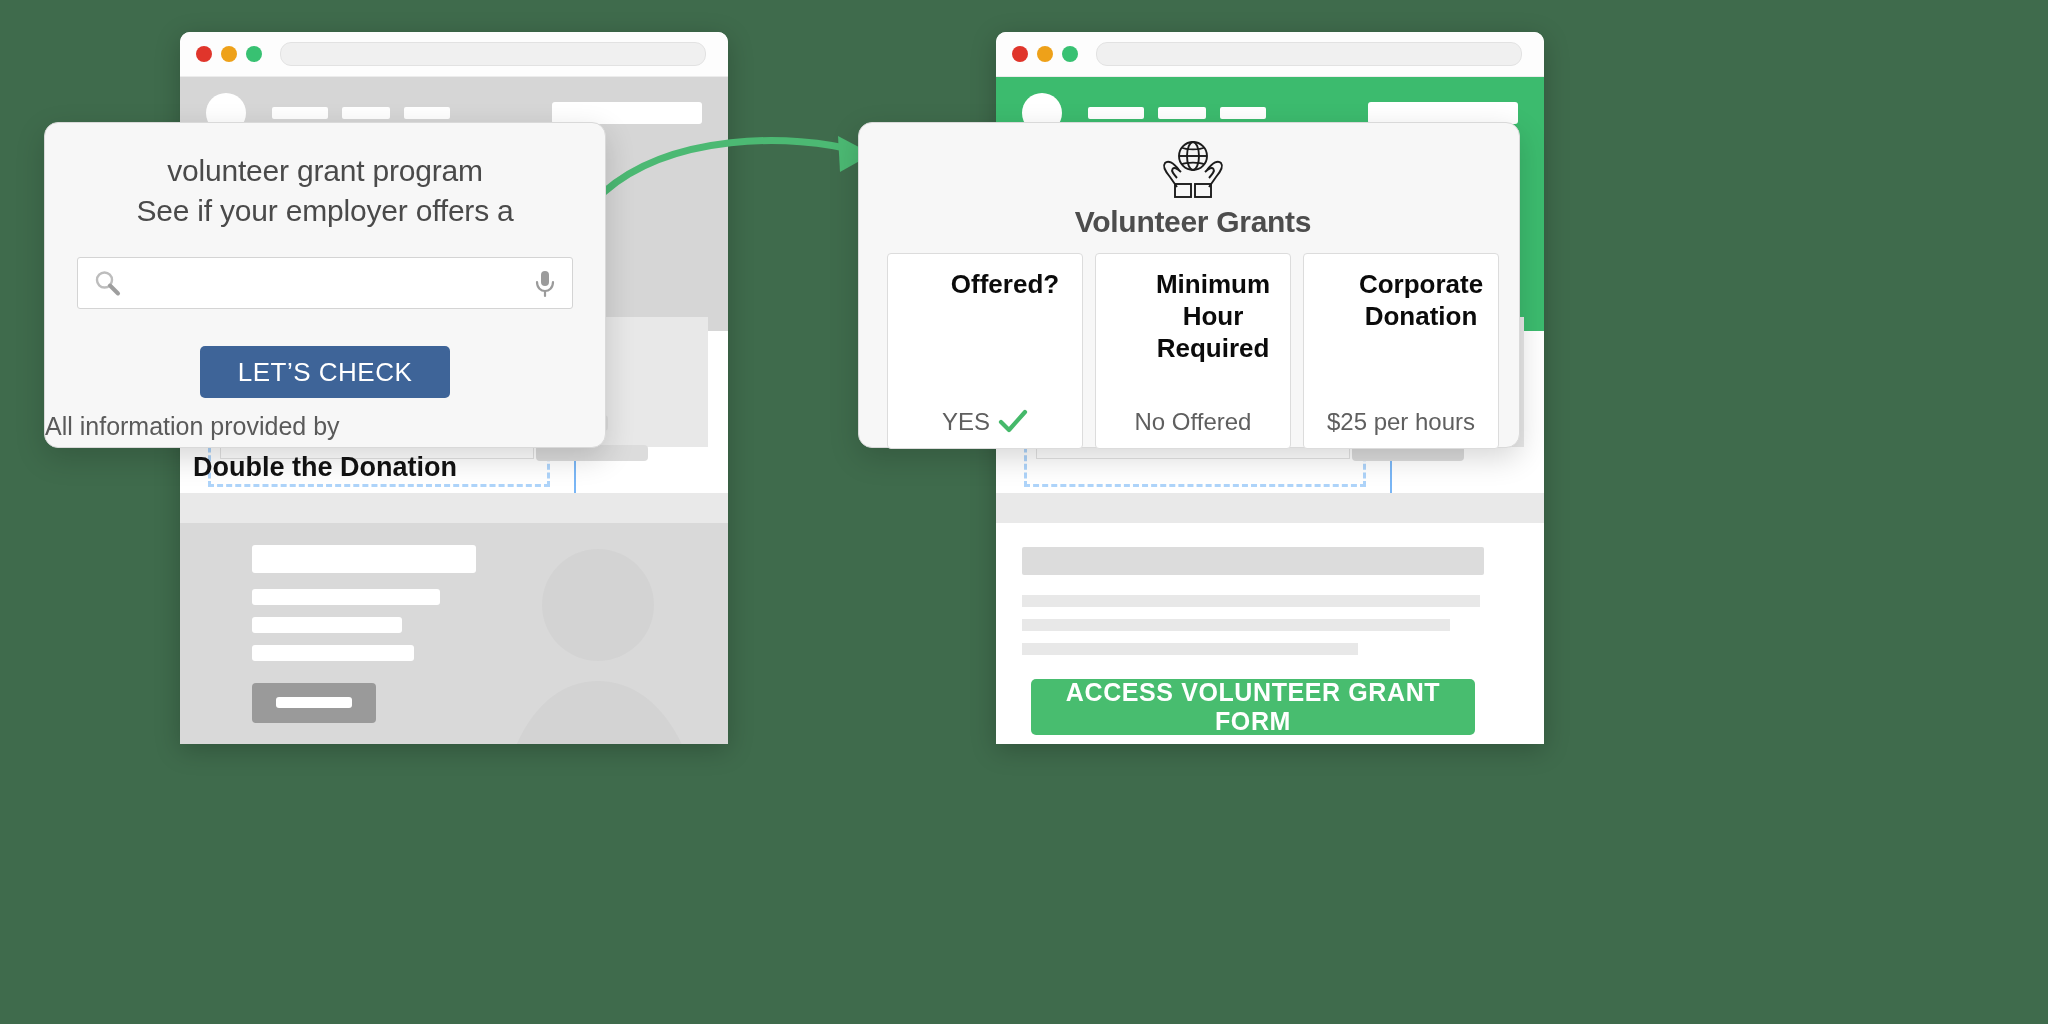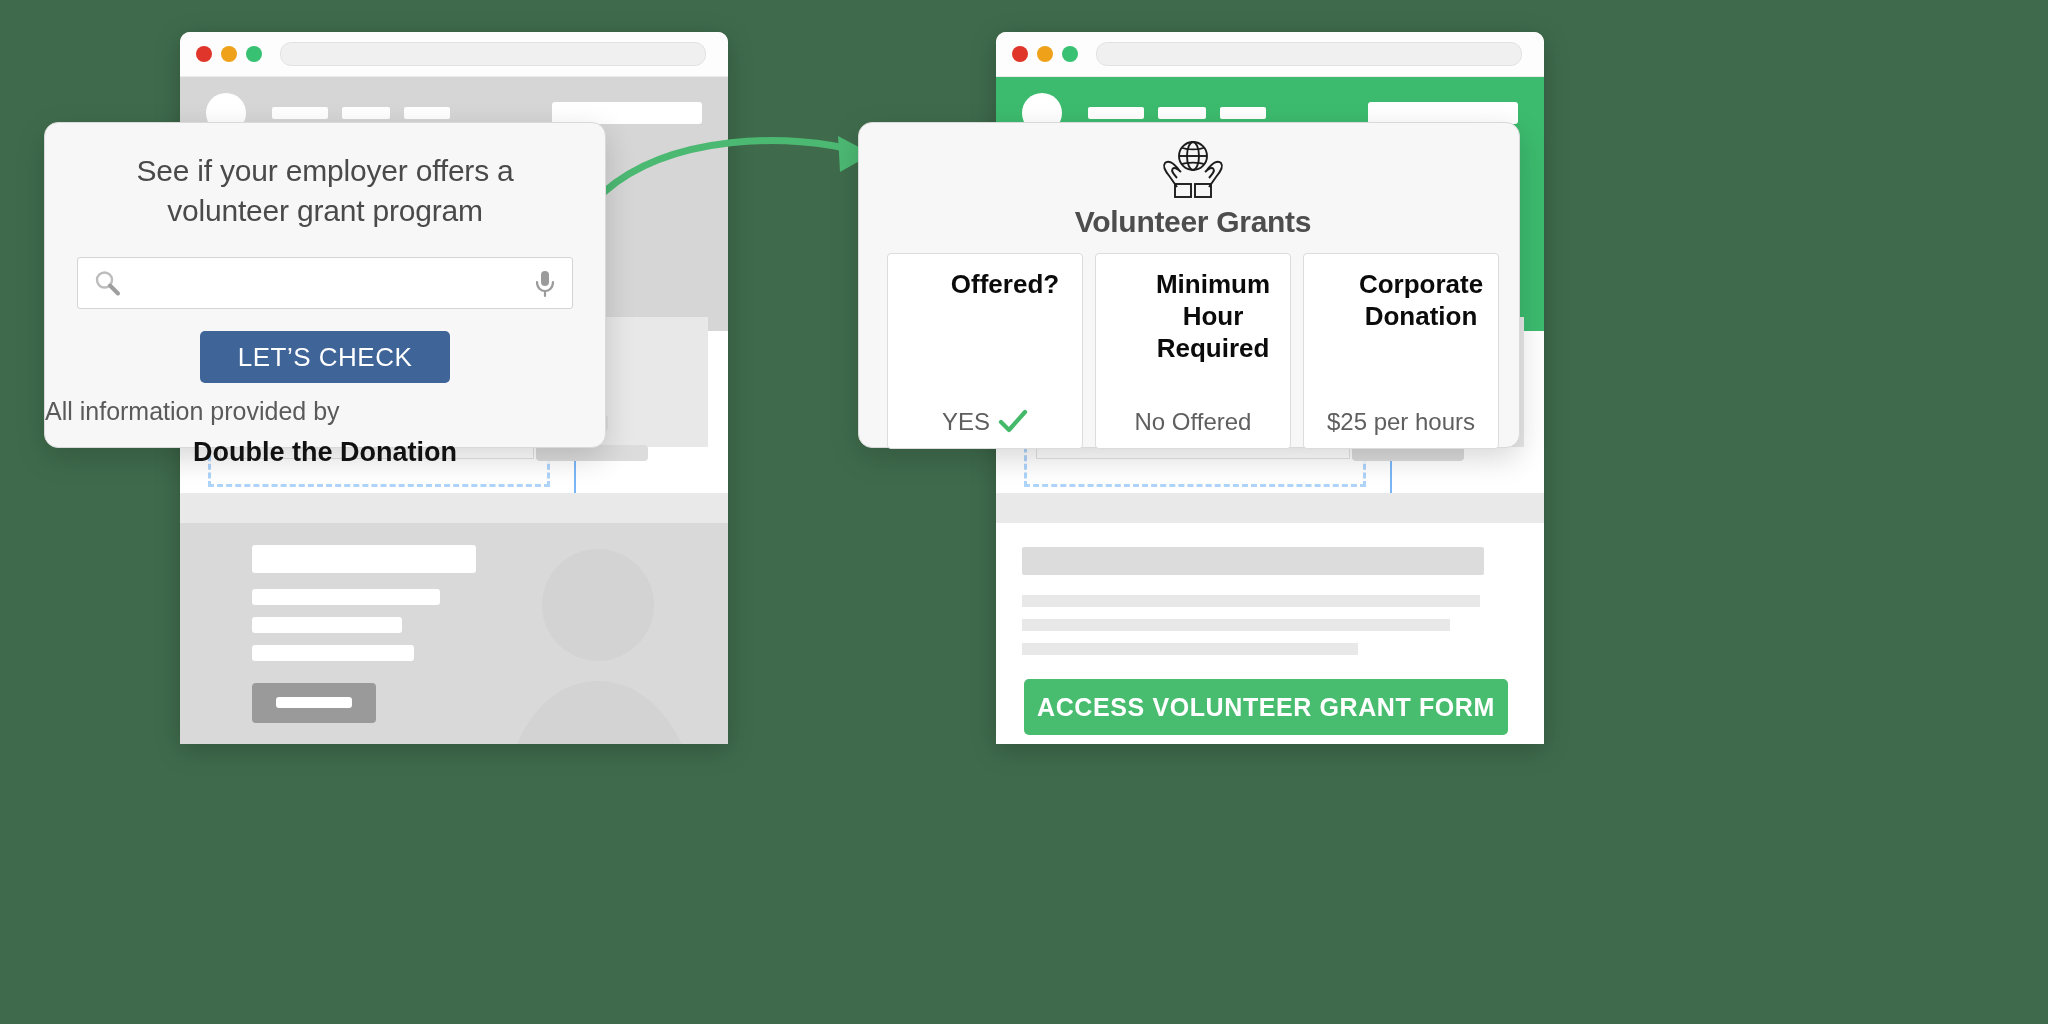--- a/index.html
+++ b/index.html
@@ -67,21 +67,21 @@
   .lc-title{
     text-align:center;color:#4a4a4a;font-size:30px;line-height:40px;
     padding:28px 46px 0;font-weight:400;letter-spacing:-.2px;
   }
   .searchrow{
     margin:26px 32px 0;height:50px;background:#fff;border:1px solid #d4d4d4;
     border-radius:3px;display:flex;align-items:center;padding:0 14px;
   }
   .searchrow .grow{flex:1;}
   .btn-check{
-    display:block;margin:22px auto 0;width:250px;height:52px;border:0;
+    display:block;margin:37px auto 0;width:250px;height:52px;border:0;
     background:#3e6498;color:#fff;border-radius:5px;font-size:26px;
     letter-spacing:.5px;font-family:"Liberation Sans",sans-serif;cursor:pointer;
   }
   .lc-foot{color:#5a5a5a;font-size:25px;margin-top:14px;}
   .lc-brand{text-align:center;color:#111;font-size:27px;font-weight:bold;margin-top:11px;}
 
   
   #right-card{left:858px;top:122px;width:652px;height:324px;}
   .rc-icon{display:block;margin:14px auto 0;}
   .rc-title{
@@ -192,35 +192,35 @@
       <div class="bandmid" style="left:356px;top:296px;width:112px;height:16px;border-radius:4px;"></div>
 
       <div class="band" style="left:0;top:344px;width:548px;height:30px;background:#e9e9e9;"></div>
       <div style="position:absolute;left:0;top:374px;width:548px;height:338px;background:#fff;"></div>
 
       <div class="bandmid" style="left:26px;top:398px;width:462px;height:28px;border-radius:2px;"></div>
       <div class="bandlight" style="left:26px;top:446px;width:458px;height:12px;"></div>
       <div class="bandlight" style="left:26px;top:470px;width:428px;height:12px;"></div>
       <div class="bandlight" style="left:26px;top:494px;width:336px;height:12px;"></div>
 
-      <button class="cta-green" style="left:28px;top:530px;width:484px;height:56px;">ACCESS VOLUNTEER GRANT FORM</button>
+      <button class="cta-green" style="left:35px;top:530px;width:444px;height:56px;">ACCESS VOLUNTEER GRANT FORM</button>
     </div>
   </div>
 
   <div class="arrow-wrap">
     <svg width="320" height="90" viewBox="0 0 320 90">
       <path d="M4 62 C70 4 190 2 262 22" stroke="#4cb973" stroke-width="7" fill="none" stroke-linecap="round"></path>
       <path d="M238 6 L272 24 L240 42 Z" fill="#4cb973"></path>
     </svg>
   </div>
 
   <div class="card" id="left-card">
     <div class="lc-title">
+      <div>volunteer grant program</div>
       <div>See if your employer offers a</div>
-      <div>volunteer grant program</div>
     </div>
 
     <div class="searchrow">
       <span style="display:flex;">
         <svg width="30" height="30" viewBox="0 0 30 30">
           <circle cx="12.5" cy="12" r="7.5" stroke="#bdbdbd" stroke-width="2.4" fill="none"></circle>
           <line x1="18" y1="17.5" x2="26" y2="25.5" stroke="#9e9e9e" stroke-width="4" stroke-linecap="round"></line>
         </svg>
       </span>
       <input class="grow" type="text" style="border: 0px; outline: 0px; background: transparent; font-size: 22px; color: rgb(68, 68, 68); padding-left: 10px; font-family: &quot;Liberation Sans&quot;, sans-serif;" placeholder="">

